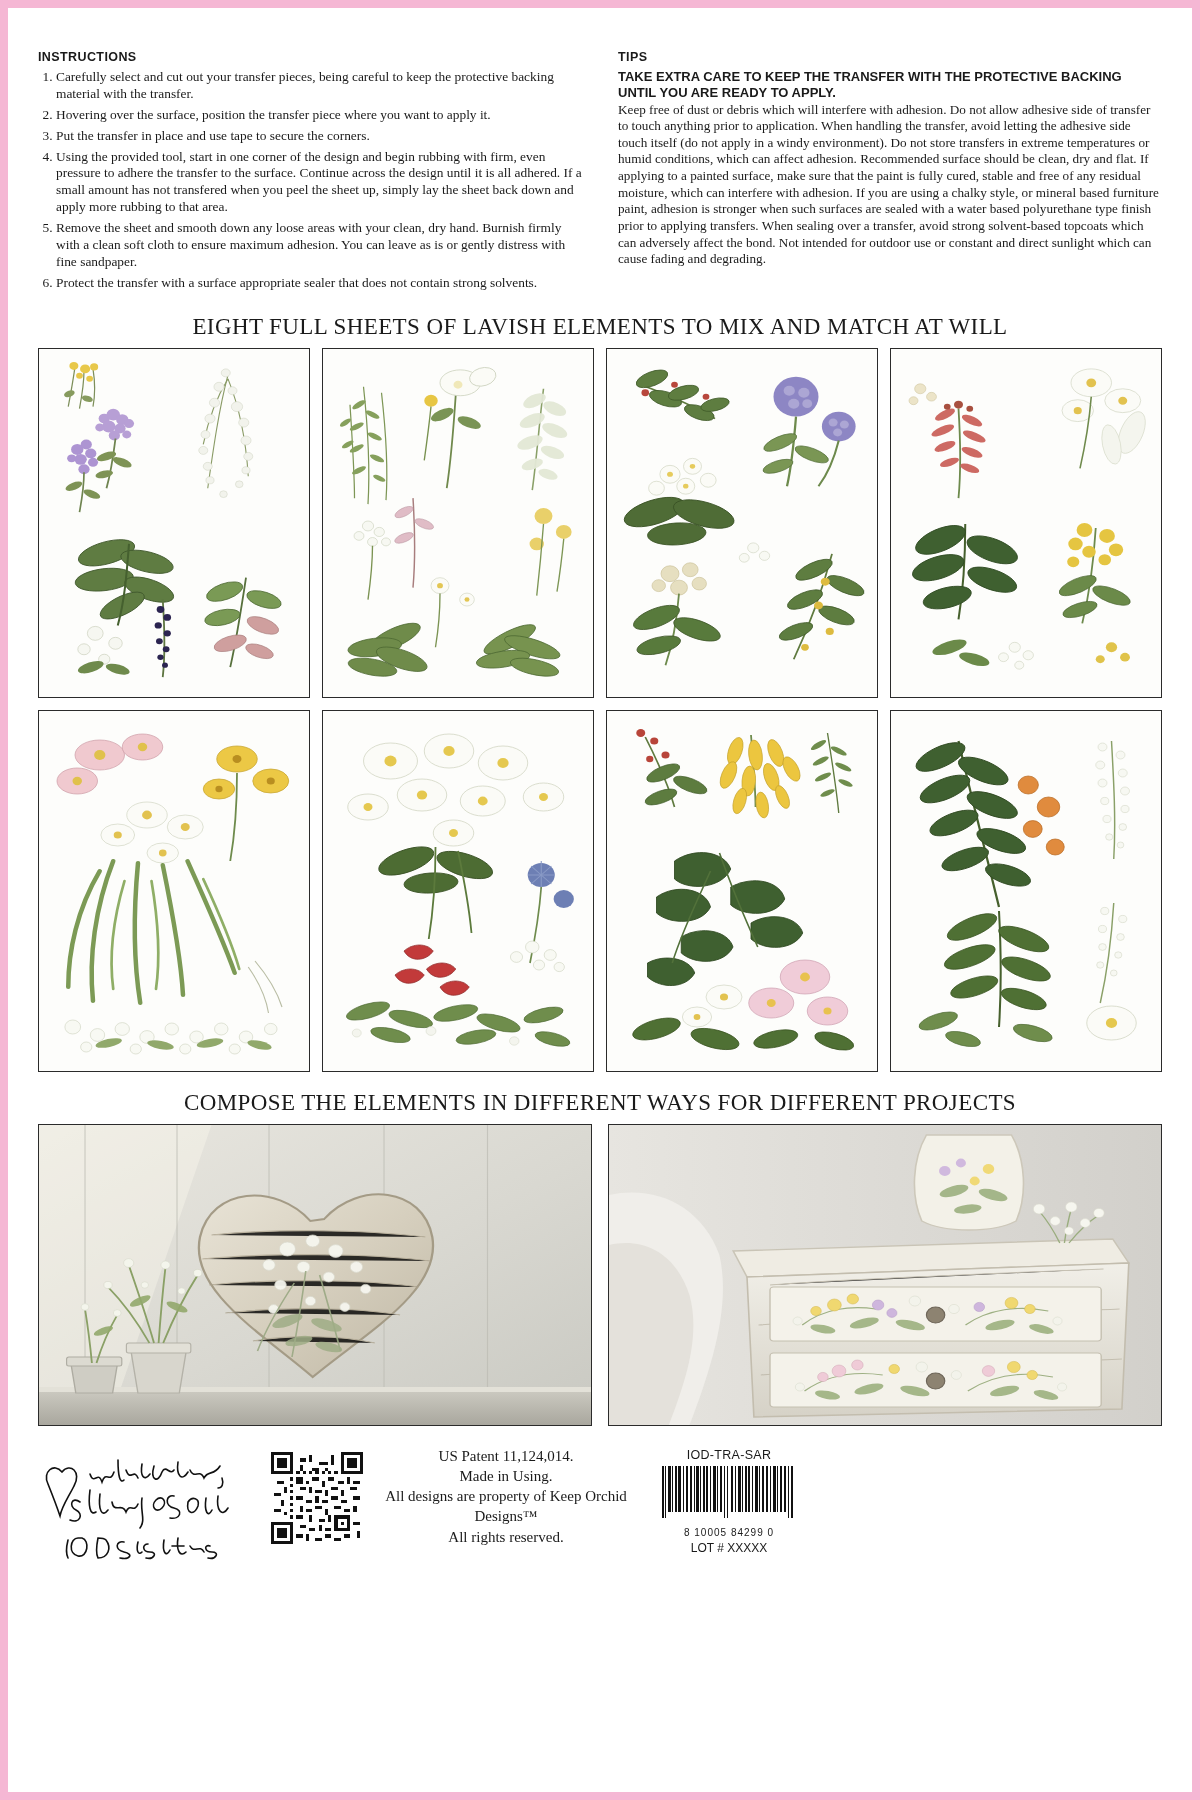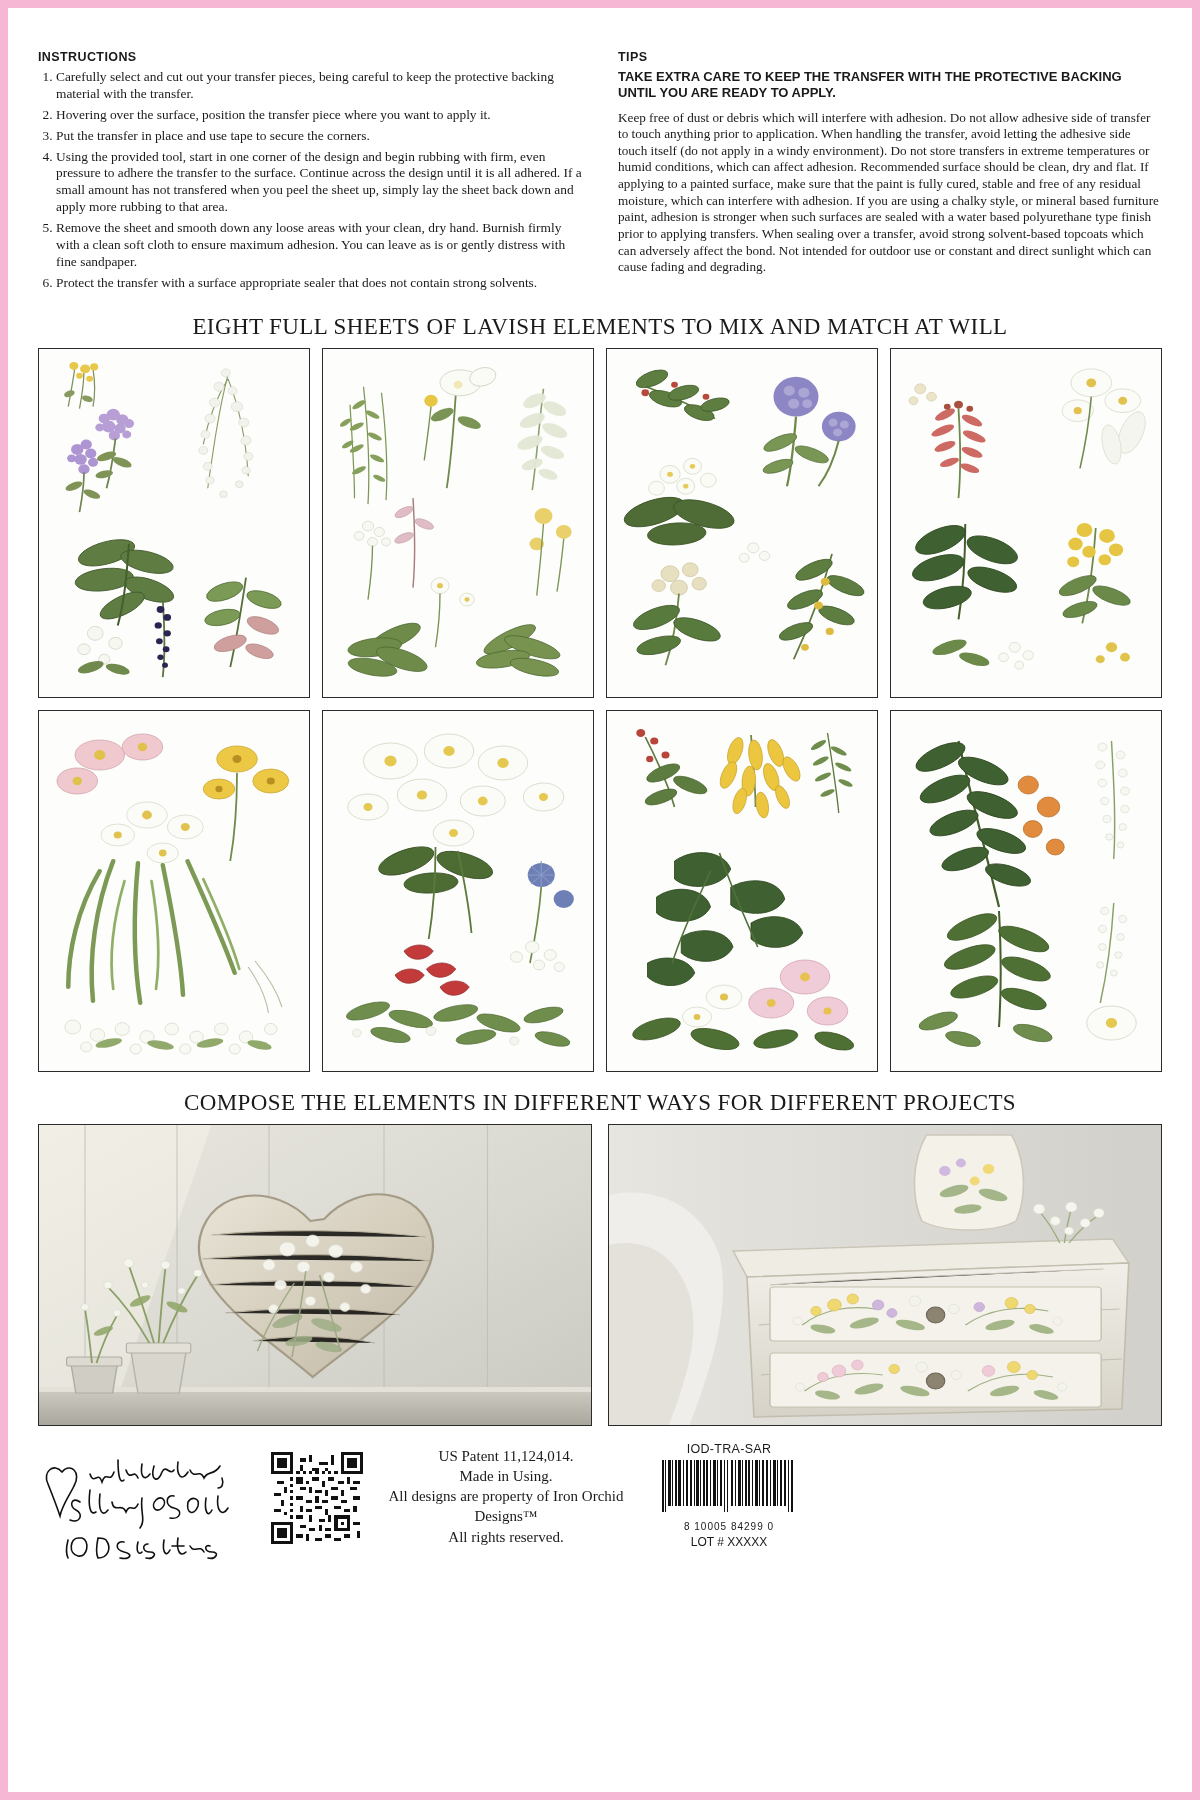--- a/index.html
+++ b/index.html
@@ -51,21 +51,21 @@
     margin:0;
     padding-left:18px;
     font-size:13.4px;
     line-height:1.26;
   }
   ol.steps li{margin-bottom:4px;}
   .tips-bold{
     font-size:13px;
     font-weight:bold;
     line-height:1.25;
-    margin:0 0 8px 0;
+    margin:0 0 0 0;
     font-family:"Liberation Sans", sans-serif;
   }
   .tips-body{
     font-size:13.2px;
     line-height:1.26;
     margin:0;
   }
   .band{
     text-align:center;
     font-size:23px;
@@ -134,21 +134,21 @@
     text-align:center;
     font-size:15px;
     line-height:1.35;
     margin-top:6px;
   }
   .barcode-wrap{
     flex:0 0 160px;
     text-align:center;
     font-size:11px;
     font-family:"Liberation Sans", sans-serif;
-    margin-top:2px;
+    margin-top:8px;
   }
   .sku{font-size:12.5px;letter-spacing:.3px;margin-bottom:2px;}
   .barcode{
     height:62px;
     display:flex;
     align-items:flex-end;
     justify-content:center;
     gap:0;
   }
   .barcode svg{display:block;}
@@ -1332,21 +1332,21 @@
           <path d="M20 27h2v1h-2z"></path>
             <path d="M23 26h2v1h-2z"></path>
         </g>
       </svg>
     </div>
 
 
     <div class="legal">
       <div>US Patent 11,124,014.</div>
       <div>Made in Using.</div>
-      <div>All designs are property of Iron Orchid Designs™</div>
+      <div>All designs are property of Keep Orchid Designs™</div>
       <div>All rights reserved.</div>
     </div>
 
     <div class="barcode-wrap">
       <div class="sku">IOD-TRA-SAR</div>
       <div class="barcode">
         <svg viewBox="0 0 150 62" width="150" height="62" shape-rendering="crispEdges">
           <rect width="150" height="62" fill="#fff"></rect>
           <g fill="#111">
             <rect x="8" y="2" width="1.5" height="52"></rect>

